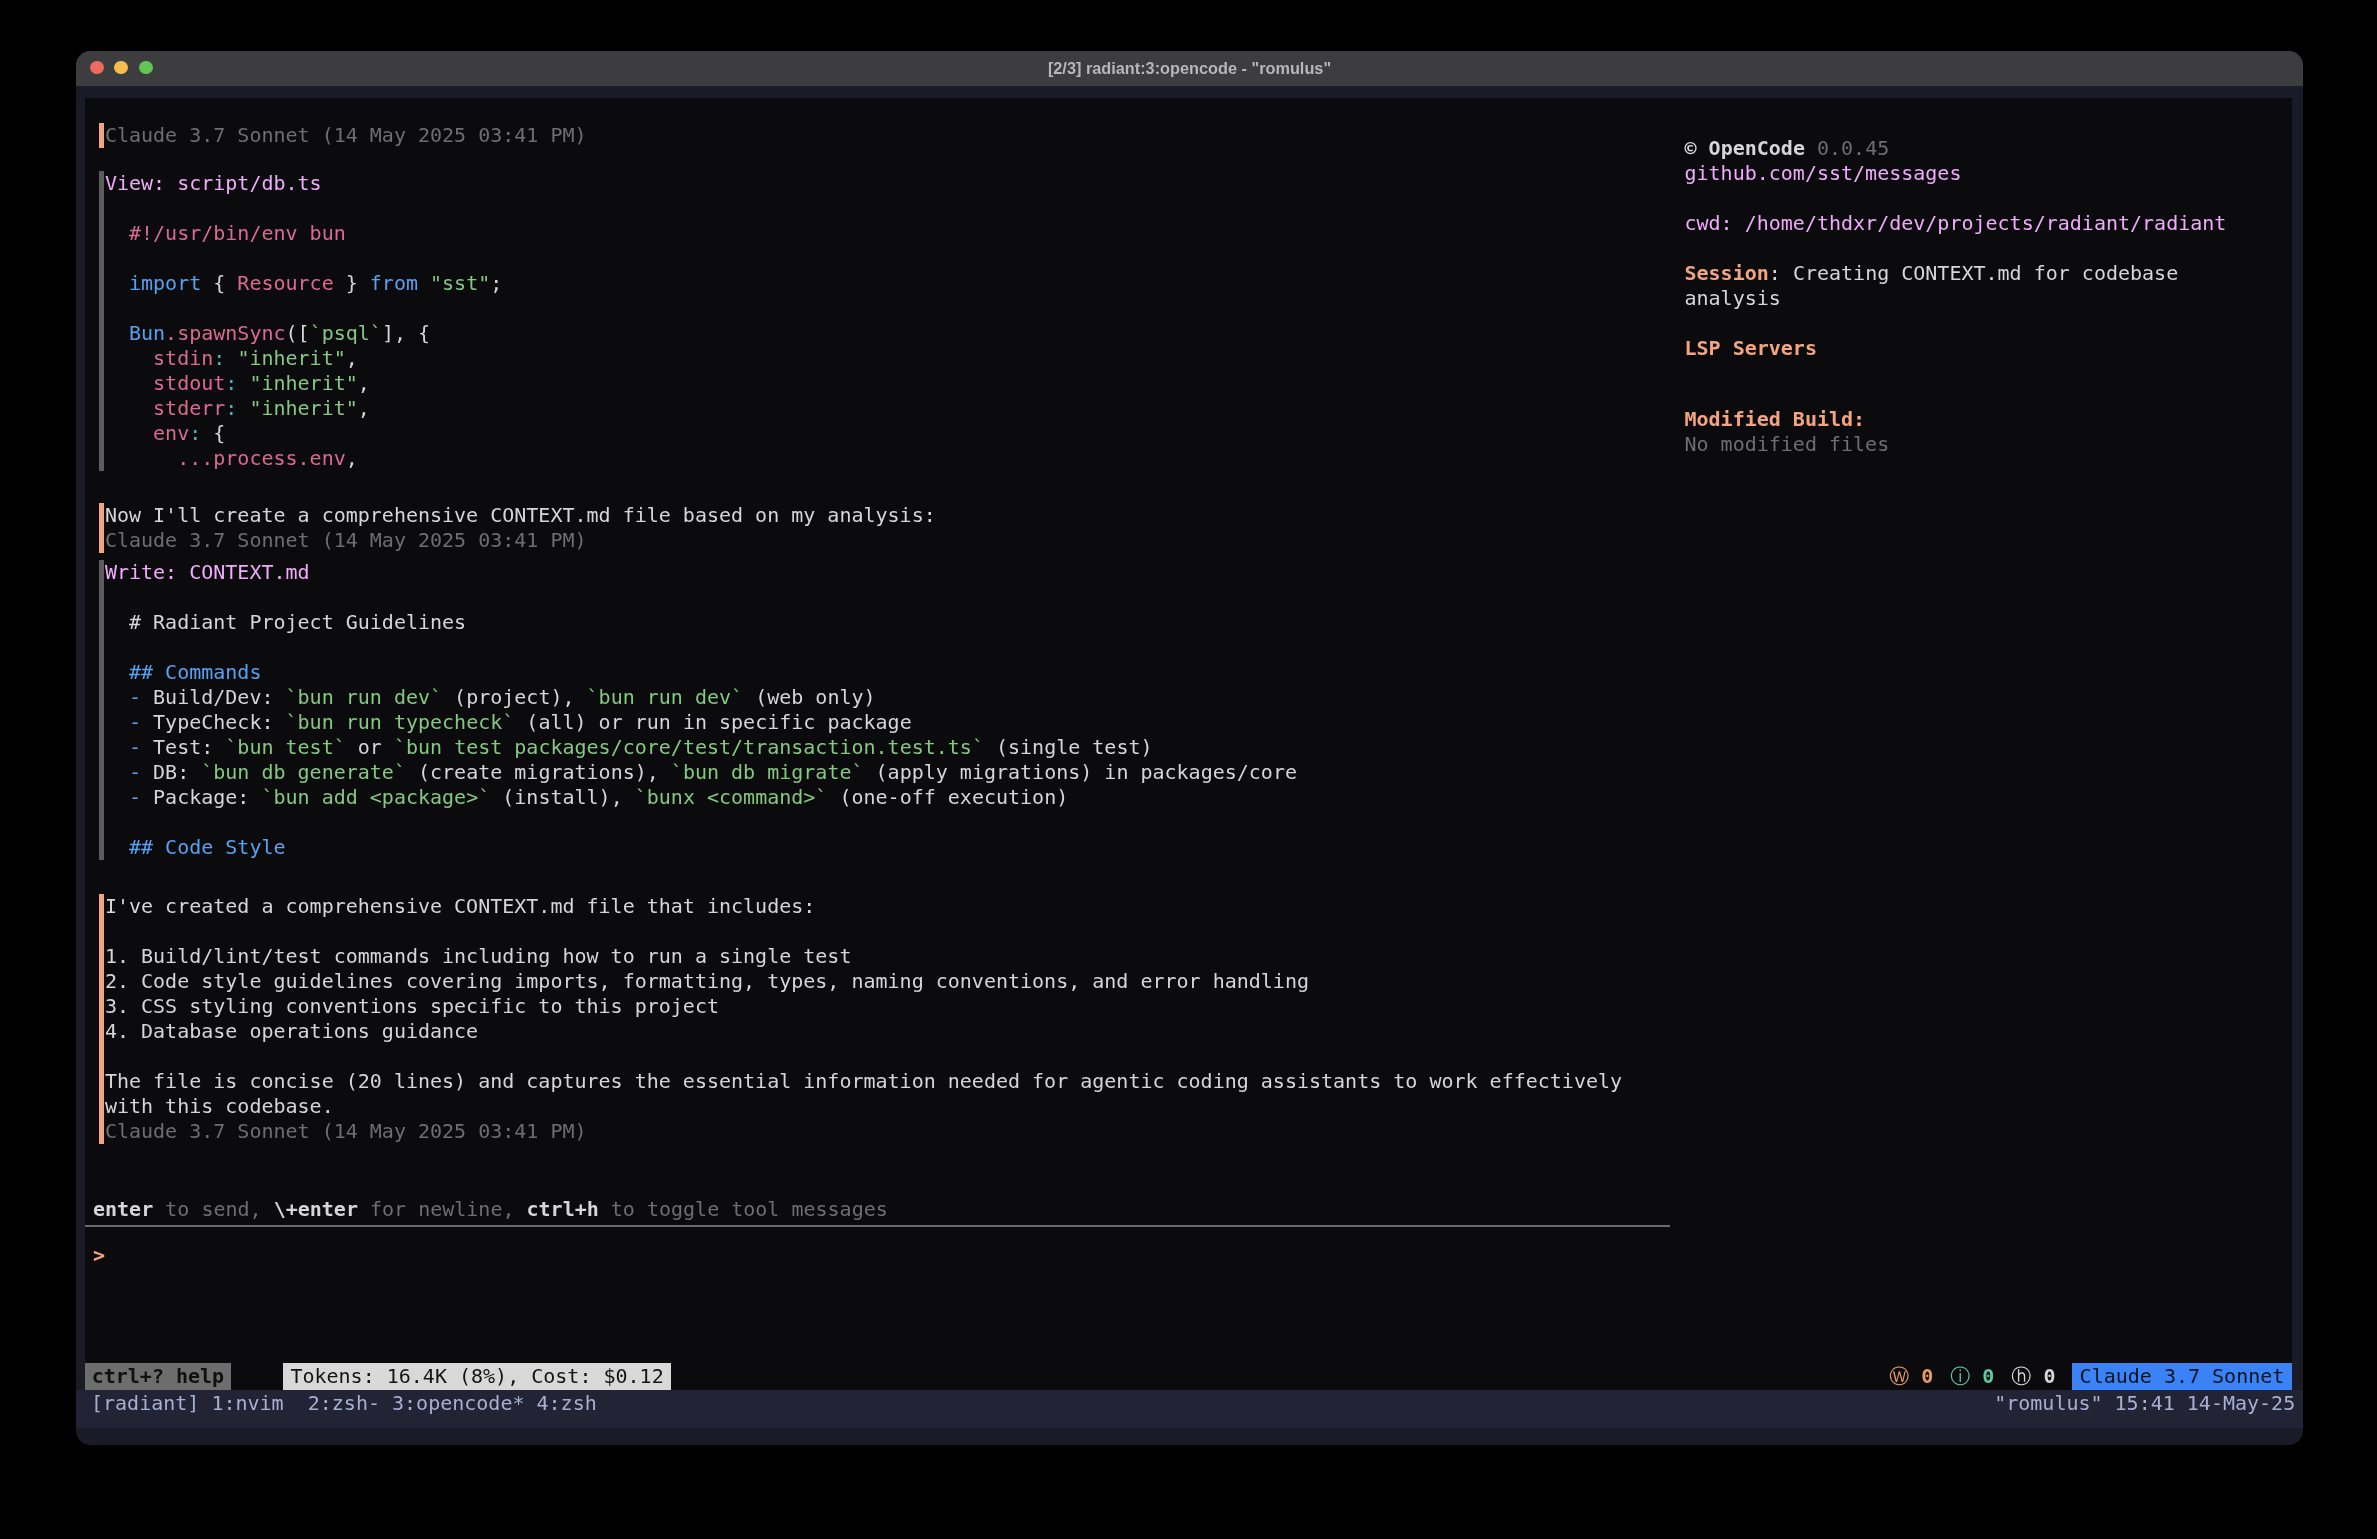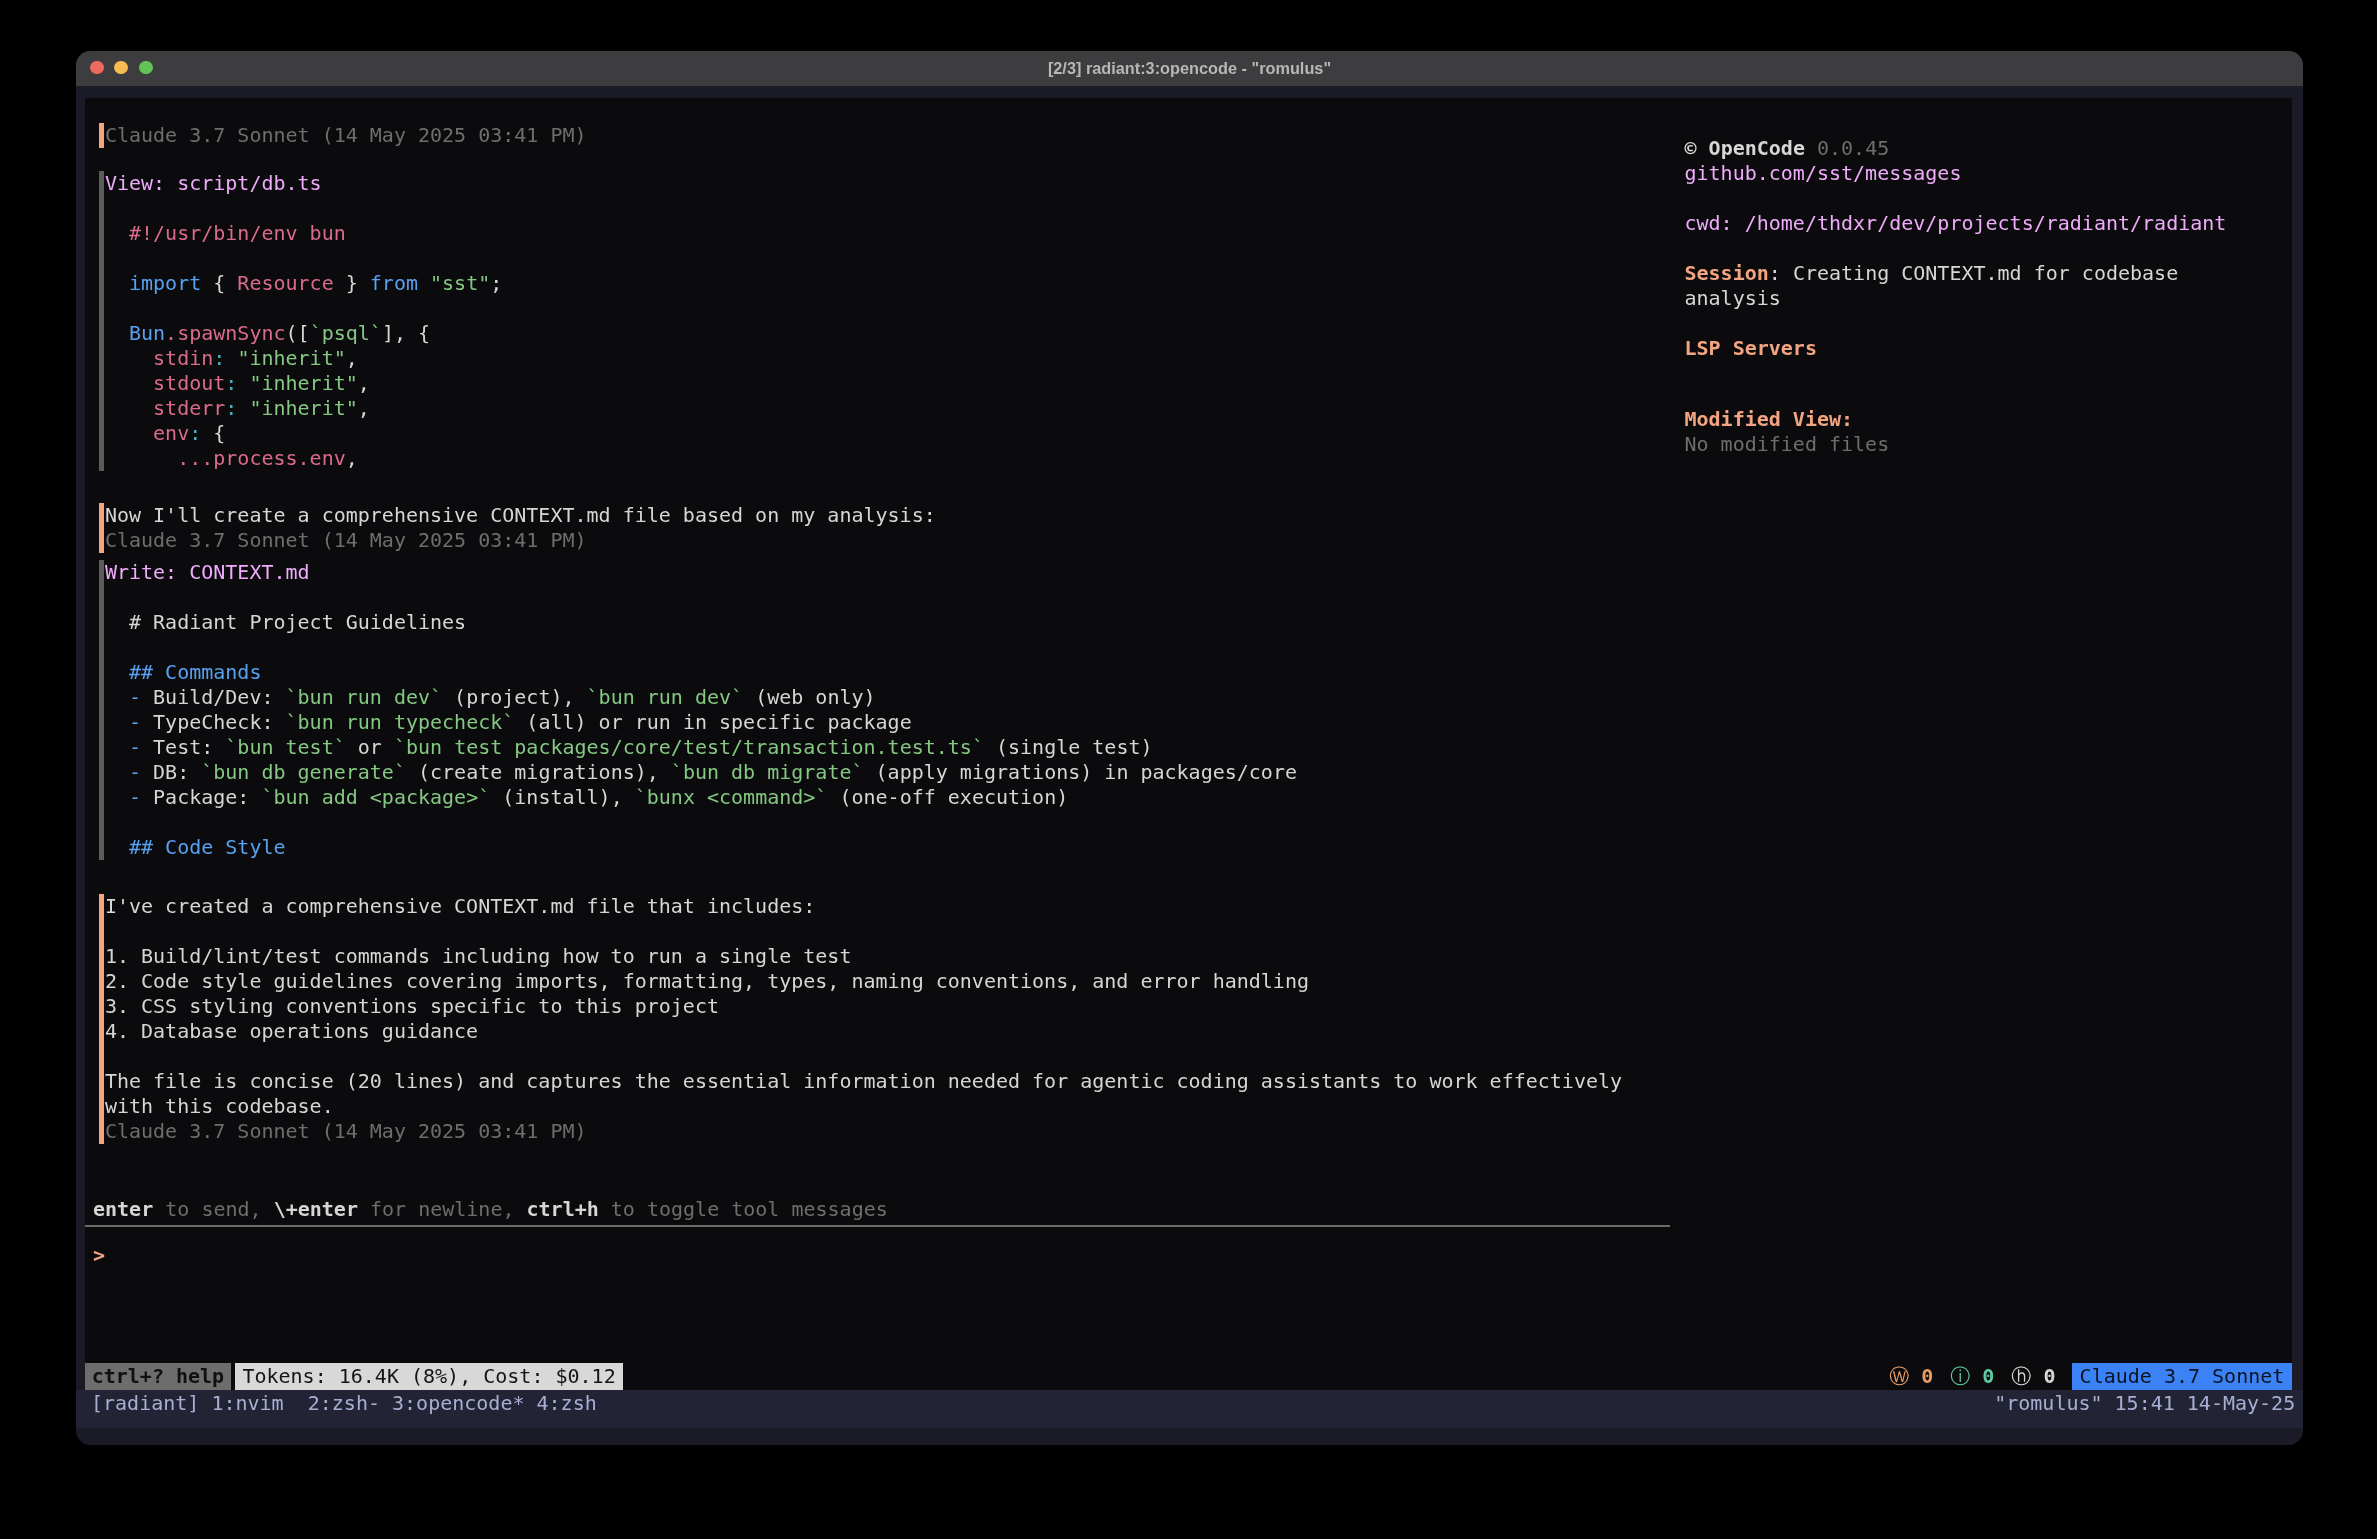--- a/index.html
+++ b/index.html
@@ -21,21 +21,21 @@
   .c-white{color:#d6d6d6;} .c-gray{color:#6e6e6e;} .c-dim{color:#f0abfc;}
   .c-blue{color:#58a1f0;} .c-pink{color:#da6a8f;} .c-green{color:#84c882;}
   .c-teal{color:#45b3bd;} .c-orange{color:#f3a582;}
   .b{font-weight:bold;}
   .block{position:absolute;left:14.4px;width:1612px;padding-left:1px;}
   .bar-orange{border-left:5.9px solid #f3a582;}
   .bar-gray{border-left:5.9px solid #5c5c5c;}
   #hint{position:absolute;left:8.5px;top:1099px;}
   #separator{position:absolute;left:0;top:1127px;width:1585px;height:2px;background:#6a6a6a;}
   #prompt{position:absolute;left:8.5px;top:1145px;}
-  #statusbar{position:absolute;left:0;right:0;bottom:0;height:27px;display:flex;align-items:center;}
+  #statusbar{position:absolute;left:0;right:0;bottom:0;height:27px;display:flex;align-items:center;gap:48px;}
   .badge{display:inline-block;height:27px;line-height:27px;padding:0 7.2px;white-space:pre;}
   #help-badge{background:#6d6d6d;color:#101010;font-weight:bold;}
   #tokens-badge{background:#d8d8d8;color:#141414;margin-left:3.9px;}
   #status-right{margin-left:auto;display:flex;align-items:center;}
   .diag{white-space:pre;margin-right:17px;font-weight:bold;}
   .diag .ic{font-weight:normal;}
   #model-badge{background:#3b82f6;color:#0c1420;}
   #sidebar{position:absolute;left:1600px;top:0;width:607px;height:783px;}
   .sline{position:absolute;left:0;white-space:pre;height:25px;line-height:25px;}
   #tmuxbar{position:absolute;left:0;top:1339px;right:0;height:38px;background:#222436;
@@ -112,21 +112,21 @@
     <div id="prompt">
       <span class="ln"><span class="c-orange b">&gt;</span></span>
     </div>
 
     <div id="sidebar">
       <div class="sline" style="top:38px"><div class="ln"><span class="c-white b">© </span><span class="c-white b">OpenCode</span><span class="c-gray"> 0.0.45</span></div></div>
       <div class="sline" style="top:63px"><div class="ln"><span class="c-dim">github.com/sst/messages</span></div></div>
       <div class="sline" style="top:113px"><div class="ln"><span class="c-dim">cwd: /home/thdxr/dev/projects/radiant/radiant</span></div></div>
       <div class="sline" style="top:163px"><div class="ln"><span class="c-orange b">Session</span><span class="c-white">: Creating CONTEXT.md for codebase</span></div><div class="ln"><span class="c-white">analysis</span></div></div>
       <div class="sline" style="top:238px"><div class="ln"><span class="c-orange b">LSP Servers</span></div></div>
-      <div class="sline" style="top:309px"><div class="ln"><span class="c-orange b">Modified View:</span></div><div class="ln"><span class="c-gray">No modified files</span></div></div>
+      <div class="sline" style="top:309px"><div class="ln"><span class="c-orange b">Modified Build:</span></div><div class="ln"><span class="c-gray">No modified files</span></div></div>
     </div>
 
     <div id="statusbar">
       <span class="badge" id="help-badge">ctrl+? help</span>
       <span class="badge" id="tokens-badge">Tokens: 16.4K (8%), Cost: $0.12</span>
       <span id="status-right">
         <span class="diag" style="color:#e89b62"><span class="ic">Ⓦ</span> <span>0</span></span>
         <span class="diag" style="color:#5ec9a0"><span class="ic">ⓘ</span> <span>0</span></span>
         <span class="diag" style="color:#d6d6d6"><span class="ic">ⓗ</span> <span>0</span></span>
         <span class="badge" id="model-badge">Claude 3.7 Sonnet</span>

